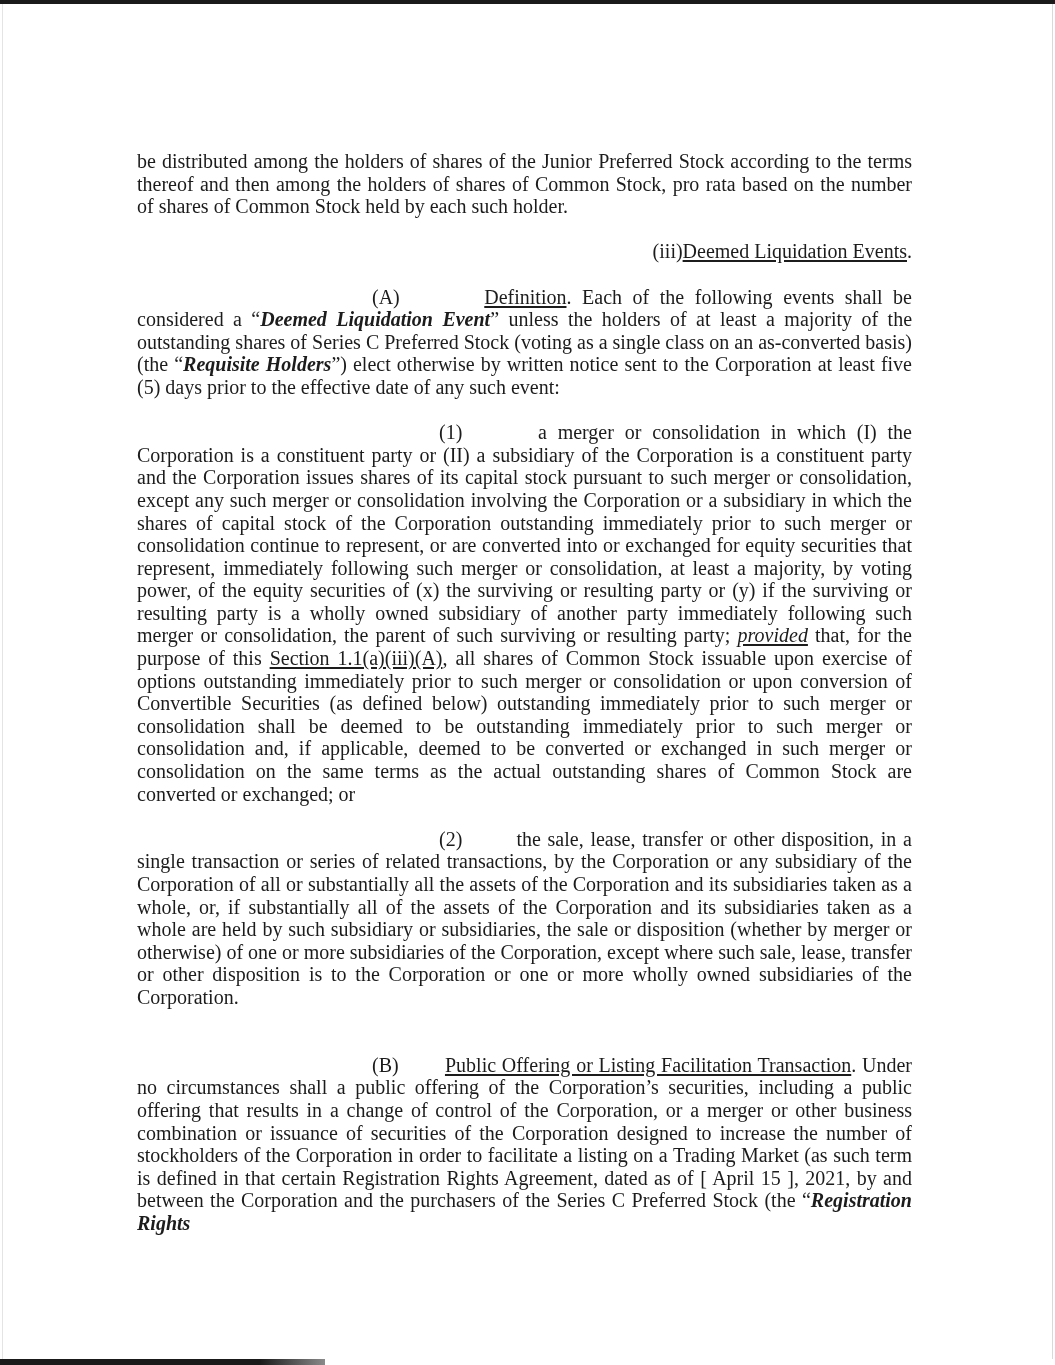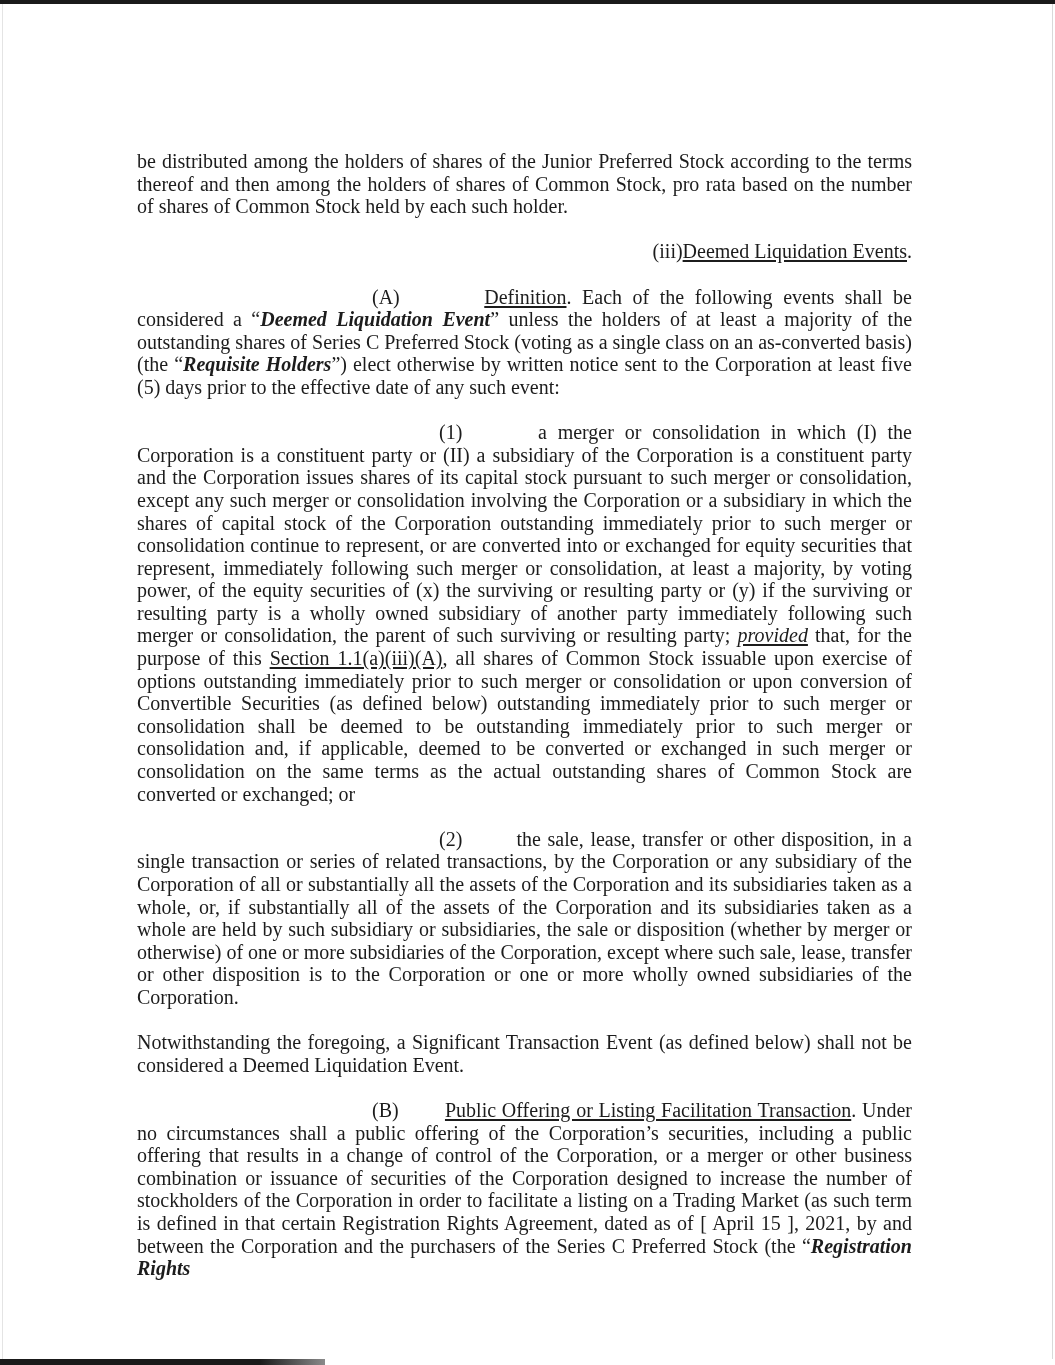--- a/index.html
+++ b/index.html
@@ -63,19 +63,18 @@
   <div class="p-gap"></div>
 
   <p class="indent-1"><span>(1)</span><span>&nbsp;&nbsp;&nbsp;&nbsp;&nbsp;&nbsp;&nbsp;</span><span>a merger or consolidation in which (I) the Corporation is a constituent party or (II) a subsidiary of the Corporation is a constituent party and the Corporation issues shares of its capital stock pursuant to such merger or consolidation, except any such merger or consolidation involving the Corporation or a subsidiary in which the shares of capital stock of the Corporation outstanding immediately prior to such merger or consolidation continue to represent, or are converted into or exchanged for equity securities that represent, immediately following such merger or consolidation, at least a majority, by voting power, of the equity securities of (x) the surviving or resulting party or (y) if the surviving or resulting party is a wholly owned subsidiary of another party immediately following such merger or consolidation, the parent of such surviving or resulting party; </span><span class="i u">provided</span><span> that, for the purpose of this </span><span class="u">Section 1.1(a)(iii)(A)</span><span>, all shares of Common Stock issuable upon exercise of options outstanding immediately prior to such merger or consolidation or upon conversion of Convertible Securities (as defined below) outstanding immediately prior to such merger or consolidation shall be deemed to be outstanding immediately prior to such merger or consolidation and, if applicable, deemed to be converted or exchanged in such merger or consolidation on the same terms as the actual outstanding shares of Common Stock are converted or exchanged; or</span></p>
 
   <div class="p-gap"></div>
 
   <p class="indent-1"><span>(2)</span><span>&nbsp;&nbsp;&nbsp;&nbsp;&nbsp;&nbsp;&nbsp;&nbsp;</span><span>the sale, lease, transfer or other disposition, in a single transaction or series of related transactions, by the Corporation or any subsidiary of the Corporation of all or substantially all the assets of the Corporation and its subsidiaries taken as a whole, or, if substantially all of the assets of the Corporation and its subsidiaries taken as a whole are held by such subsidiary or subsidiaries, the sale or disposition (whether by merger or otherwise) of one or more subsidiaries of the Corporation, except where such sale, lease, transfer or other disposition is to the Corporation or one or more wholly owned subsidiaries of the Corporation.</span></p>
 
   <div class="p-gap"></div>
 
-  <p>Notwithstanding the foregoing, a Significant Transaction Event (as defined below) shall not be considered a Deemed Liquidation Event.</p>
 
   <div class="p-gap"></div>
 
   <p class="indent-A"><span>(B)</span><span>&nbsp;&nbsp;&nbsp;&nbsp;&nbsp;&nbsp;&nbsp;&nbsp;</span><span class="u">Public Offering or Listing Facilitation Transaction</span><span>.</span><span> Under no circumstances shall a public offering of the Corporation’s securities, including a public offering that results in a change of control of the Corporation, or a merger or other business combination or issuance of securities of the Corporation designed to increase the number of stockholders of the Corporation in order to facilitate a listing on a Trading Market (as such term is defined in that certain Registration Rights Agreement, dated as of </span><span class="bracket">[ April 15 ]</span><span>, 2021, by and between the Corporation and the purchasers of the Series C Preferred Stock (the “</span><span class="bi">Registration Rights</span></p>
 
 </div>
 
 </body></html>

